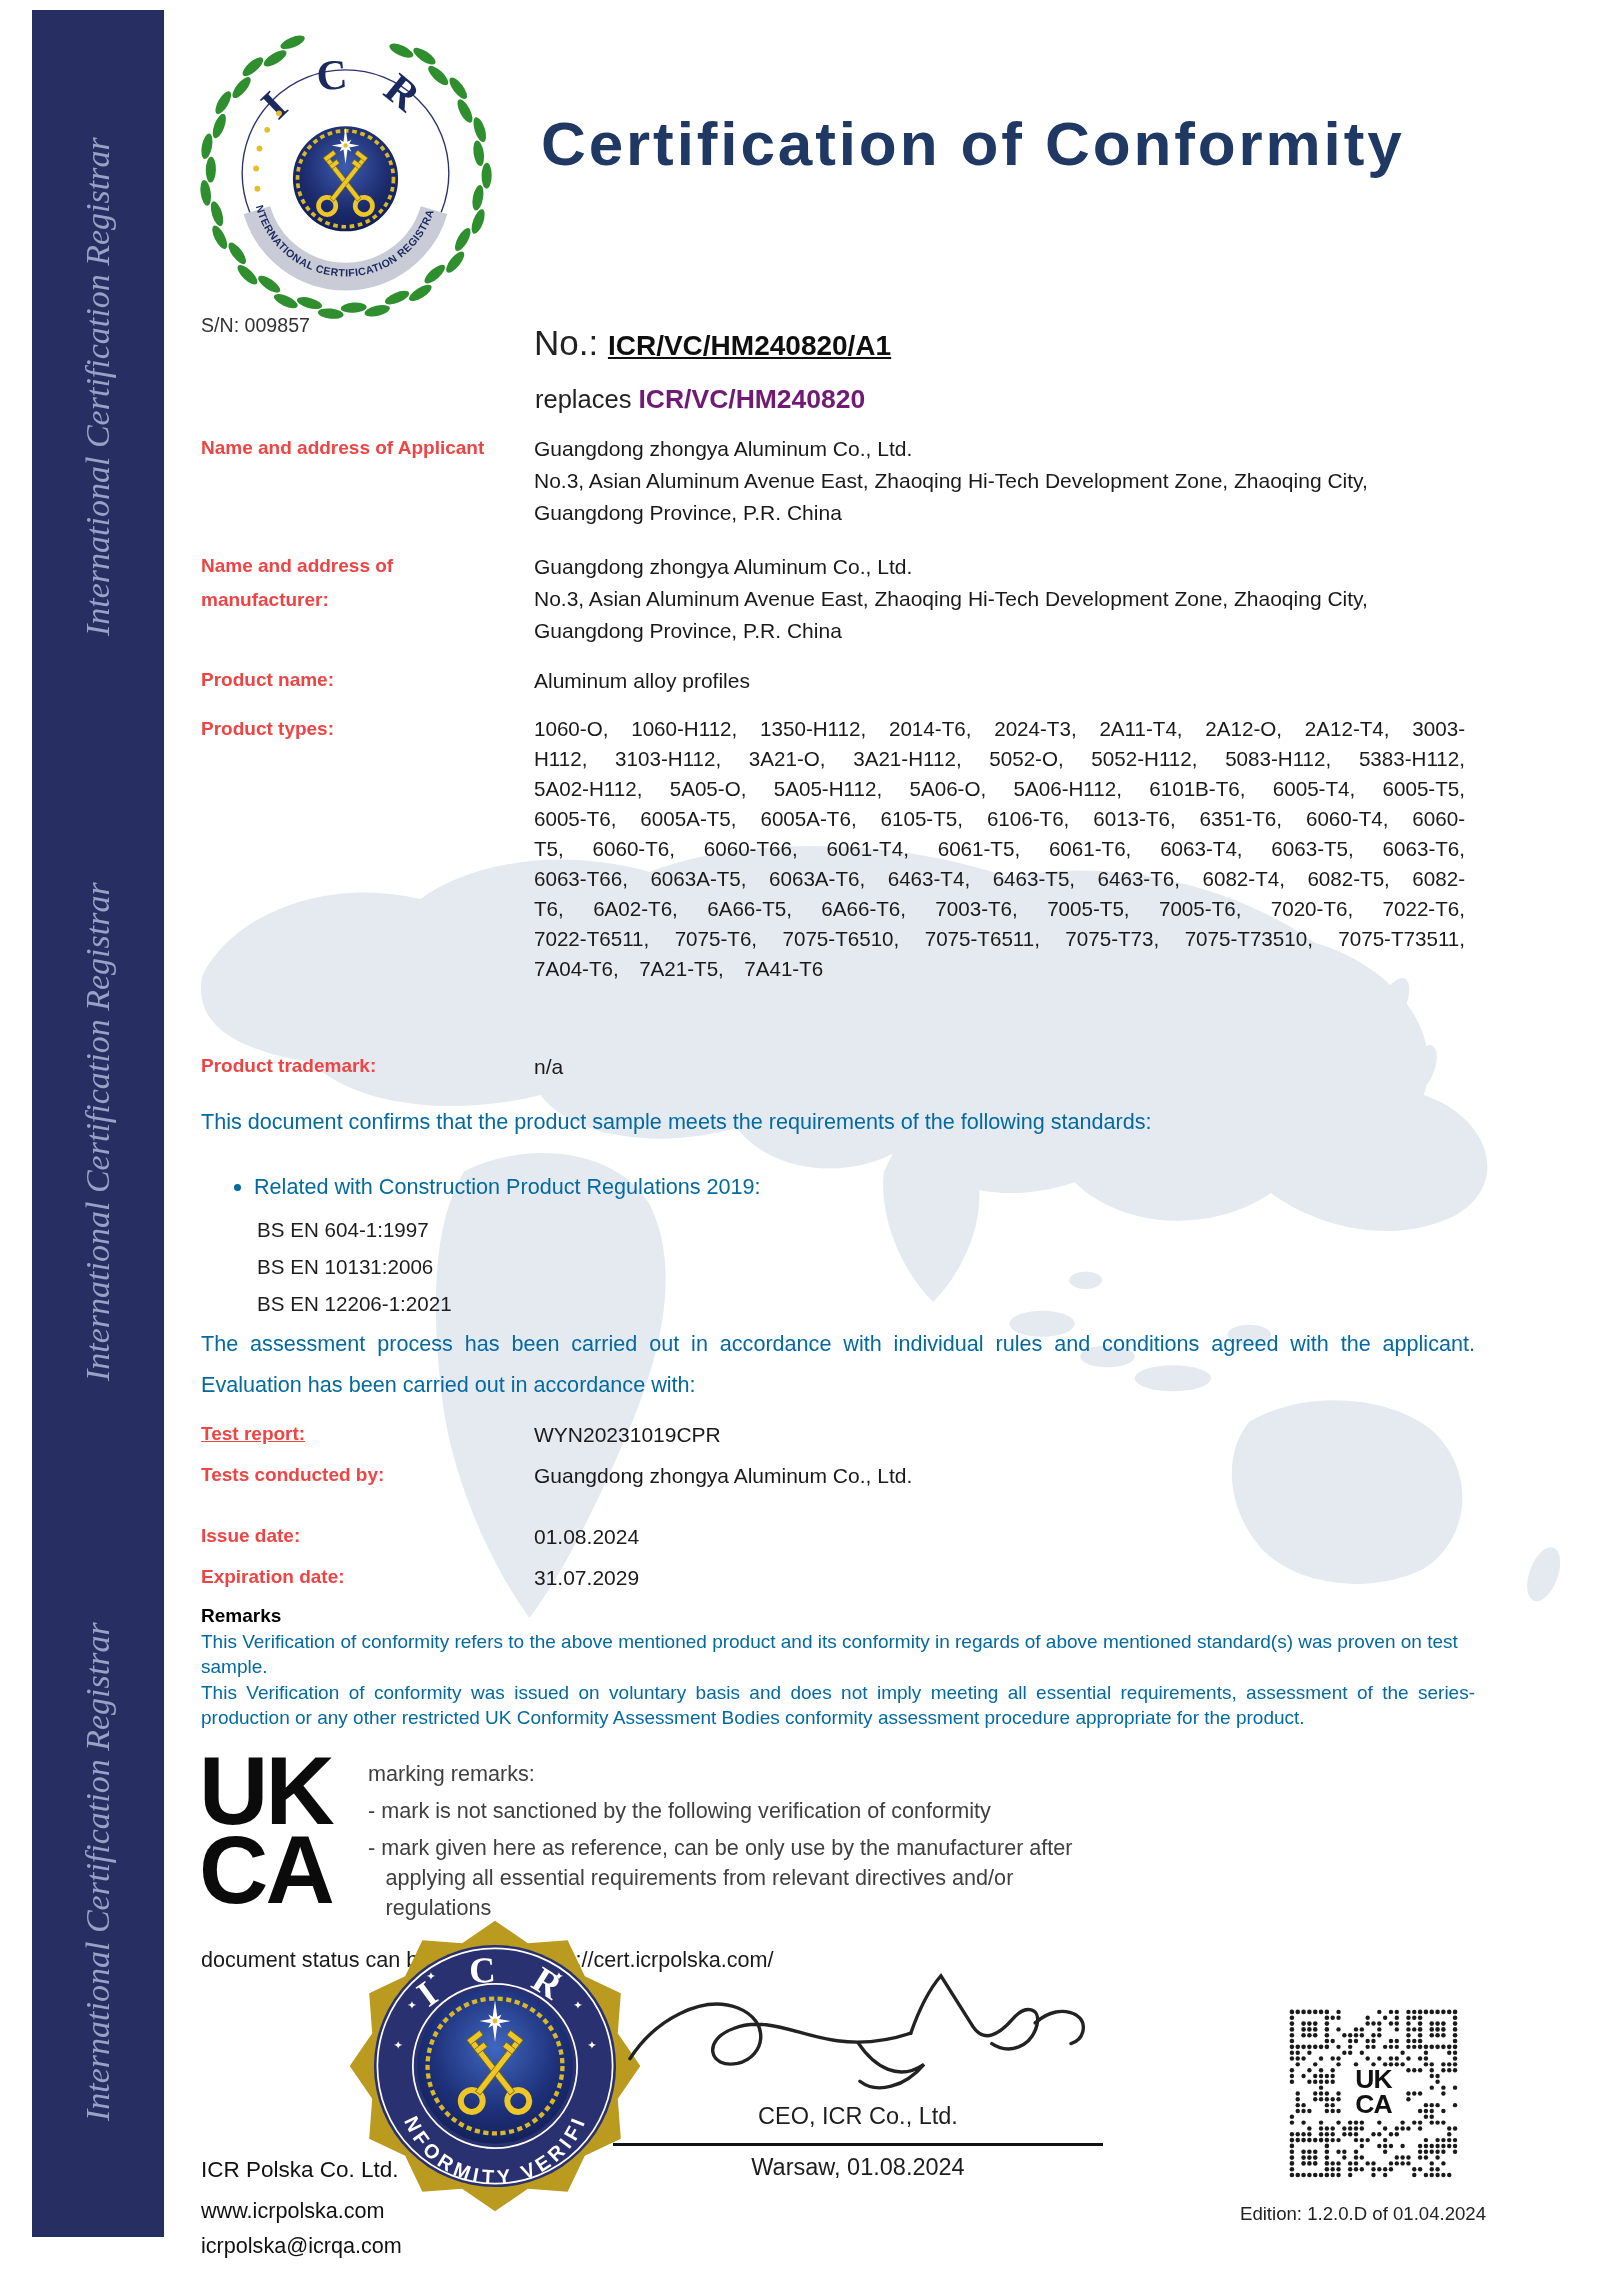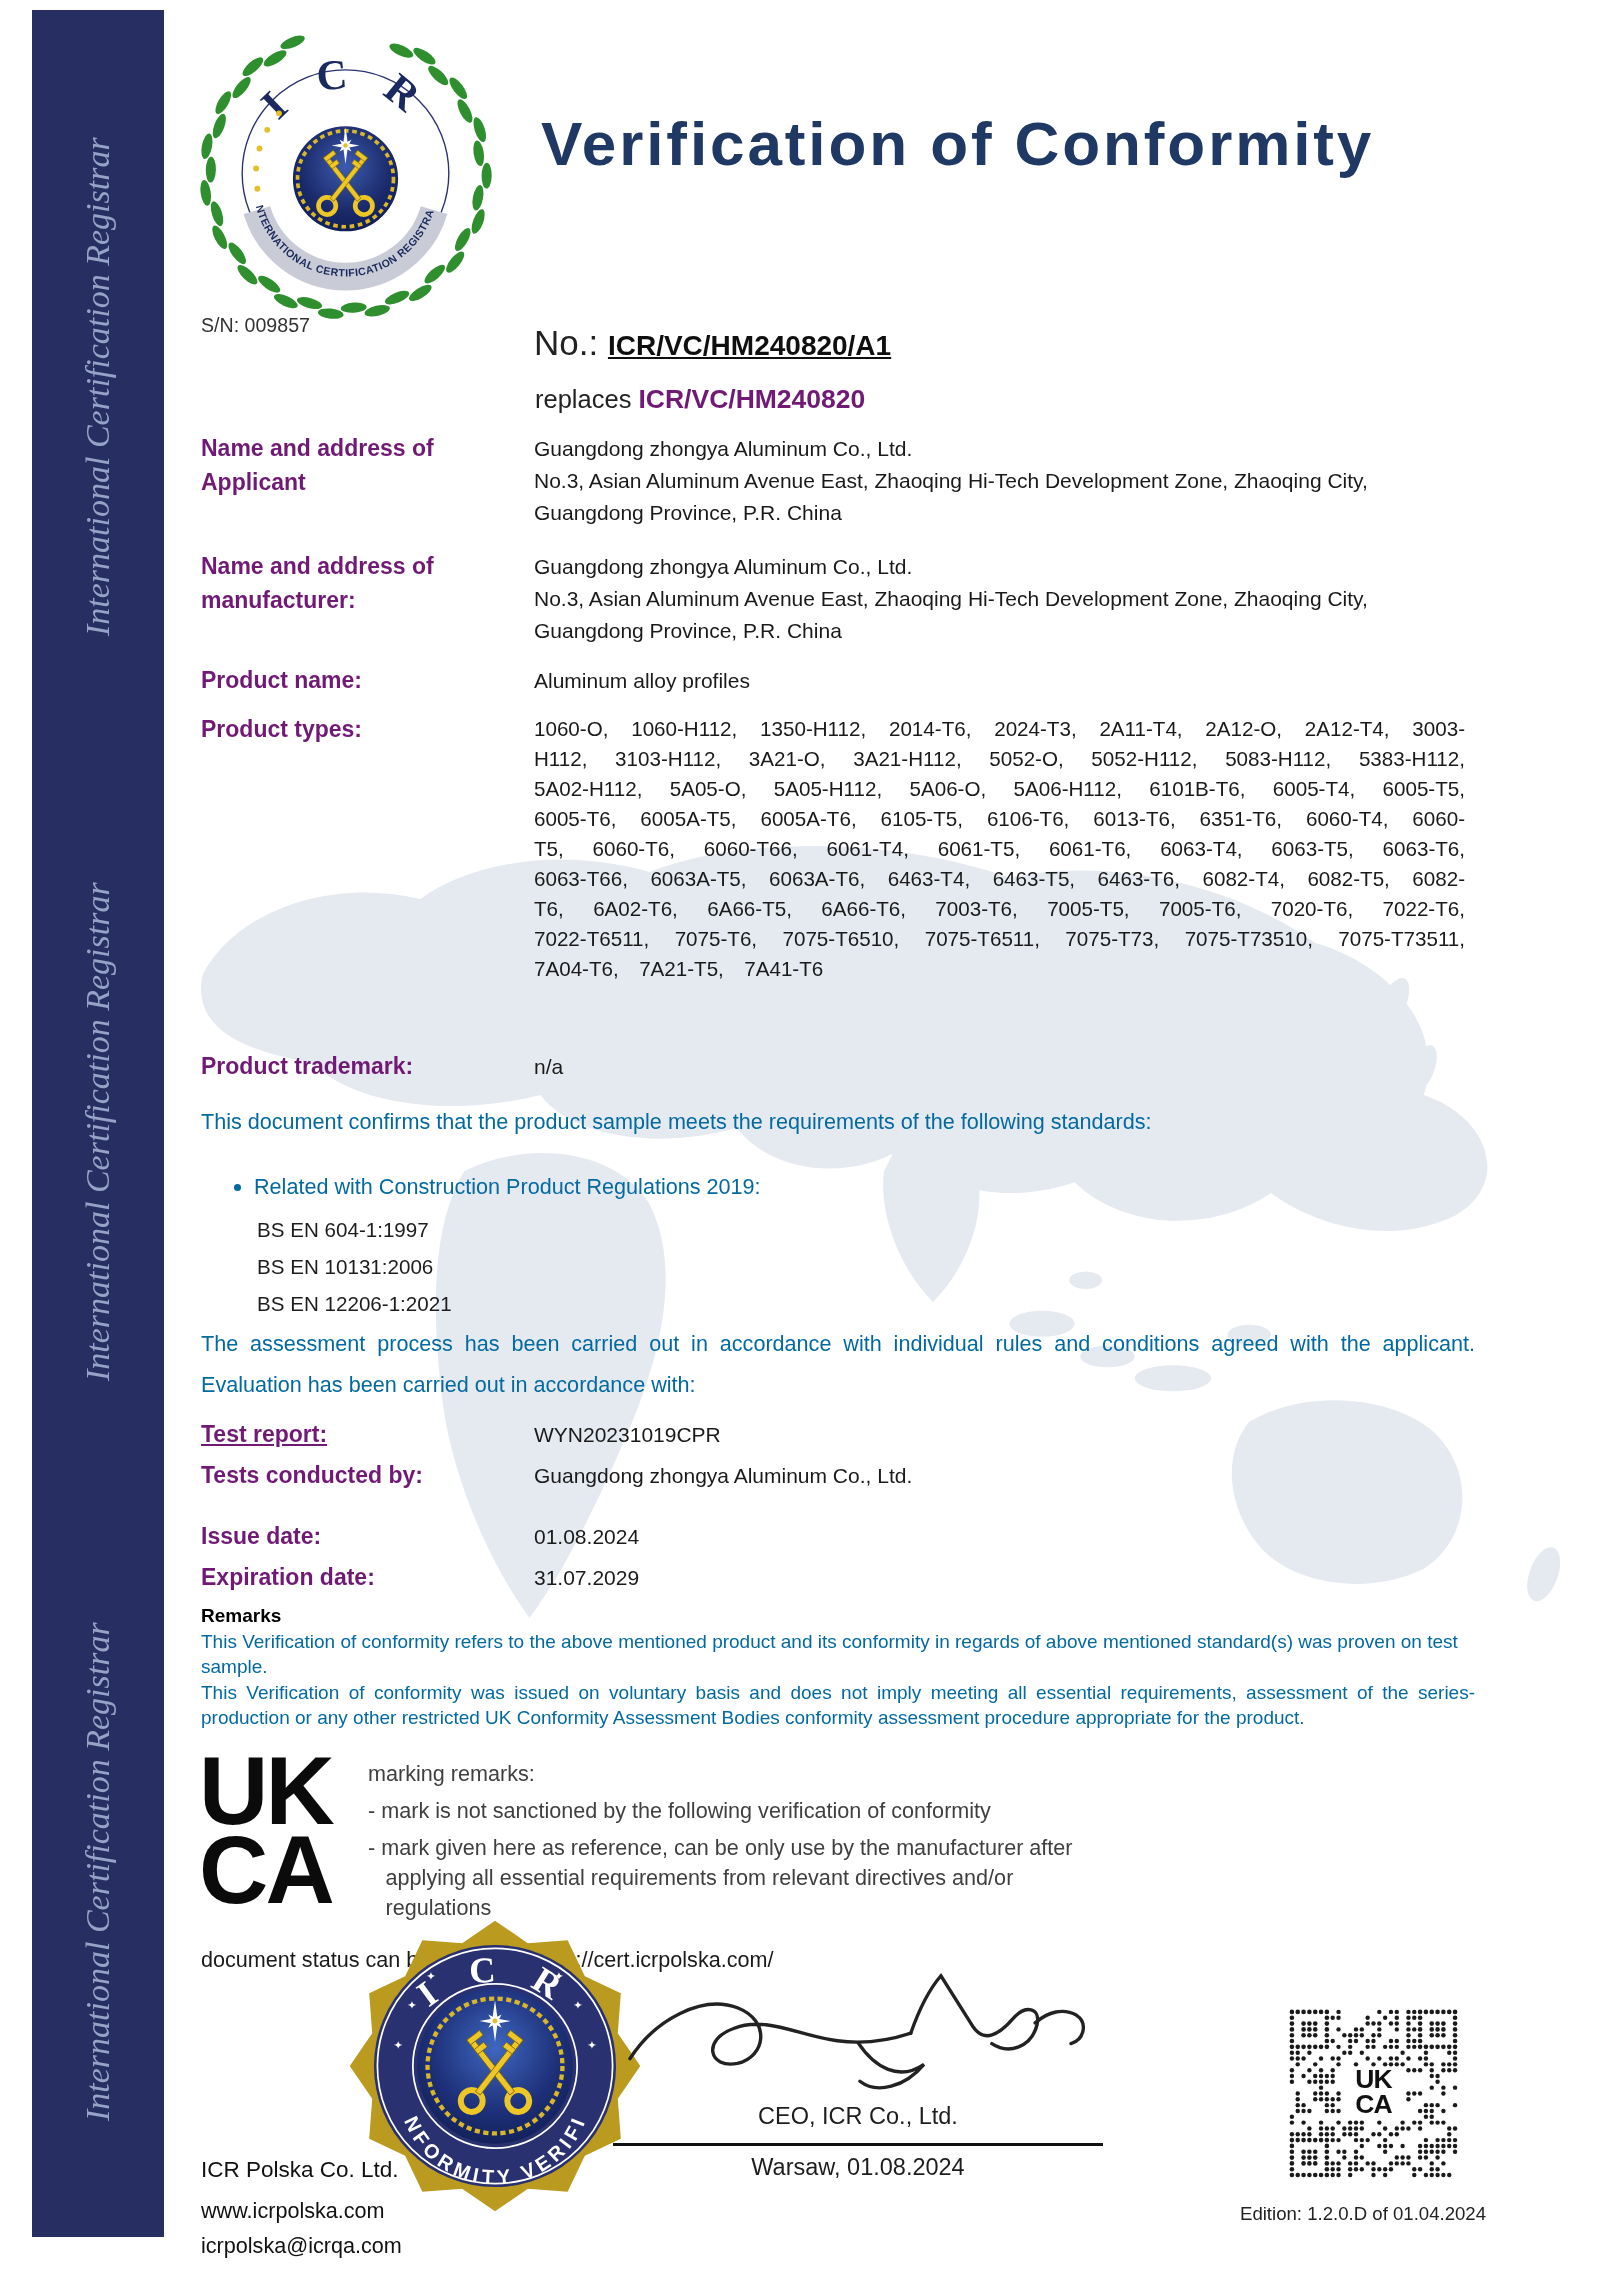--- a/index.html
+++ b/index.html
@@ -15,21 +15,21 @@
 
   
   .serial{left:201px;top:314px;font-size:19.6px;color:#333;}
   .title{left:541px;top:108px;font-size:62px;font-weight:bold;letter-spacing:2.9px;color:#1F3864;}
   .no-line{left:534px;top:323px;font-size:35px;color:#222;}
   .no-line b{font-size:28px;color:#0f0f0f;text-decoration:underline;}
   .replaces-line{left:535px;top:384px;font-size:25.5px;color:#222;}
   .replaces-line b{font-size:26.5px;color:#701a75;}
 
   
-  .flabel{left:201px;width:323px;font-weight:bold;font-size:23px;line-height:34px;color:#701a75;}
+  .flabel{left:201px;width:323px;font-weight:bold;font-size:19px;line-height:34px;color:#ef4444;}
   .fvalue{left:534px;width:931px;font-size:21px;line-height:32px;color:#1a1a1a;}
   .ptypes{text-align:justify;text-align-last:left;word-spacing:14.7px;line-height:30px;font-size:20.6px;}
 
   .para{left:201px;width:1274px;font-size:21.6px;line-height:32px;color:#0369a1;}
   .just{text-align:justify;text-align-last:left;}
   ul.bullet{margin:4px;padding-left:39px;}
   ul.bullet li{font-size:21.6px;line-height:29px;}
   .standard{font-size:20.6px;line-height:37px;}
 
   .small{font-size:19px;line-height:25px;}
@@ -161,21 +161,21 @@
         <circle cx="72.7576154939831" cy="125.26317648575103" r="3.2" fill="#E3C02A"></circle>
         <circle cx="69.13293512880634" cy="146.92341224443445" r="3.2" fill="#E3C02A"></circle>
         <circle cx="70.47364795781583" cy="168.84387323369225" r="3.2" fill="#E3C02A"></circle>
       </g>
     <text font-size="11.5" font-weight="bold" fill="#1b2a5e" letter-spacing="0.5" text-anchor="middle">
       <textPath href="#logoBandArc" startOffset="50%">INTERNATIONAL CERTIFICATION REGISTRAR</textPath>
     </text>
   </svg>
 
   <div class="abs serial">S/N: 009857</div>
-  <div class="abs title">Verification of Conformity</div>
+  <div class="abs title">Certification of Conformity</div>
 
   <div class="abs no-line">
     <span>No.:</span>
     <b>ICR/VC/HM240820/A1</b>
   </div>
   <div class="abs replaces-line">
     <span>replaces</span>
     <b>ICR/VC/HM240820</b>
   </div>
 

